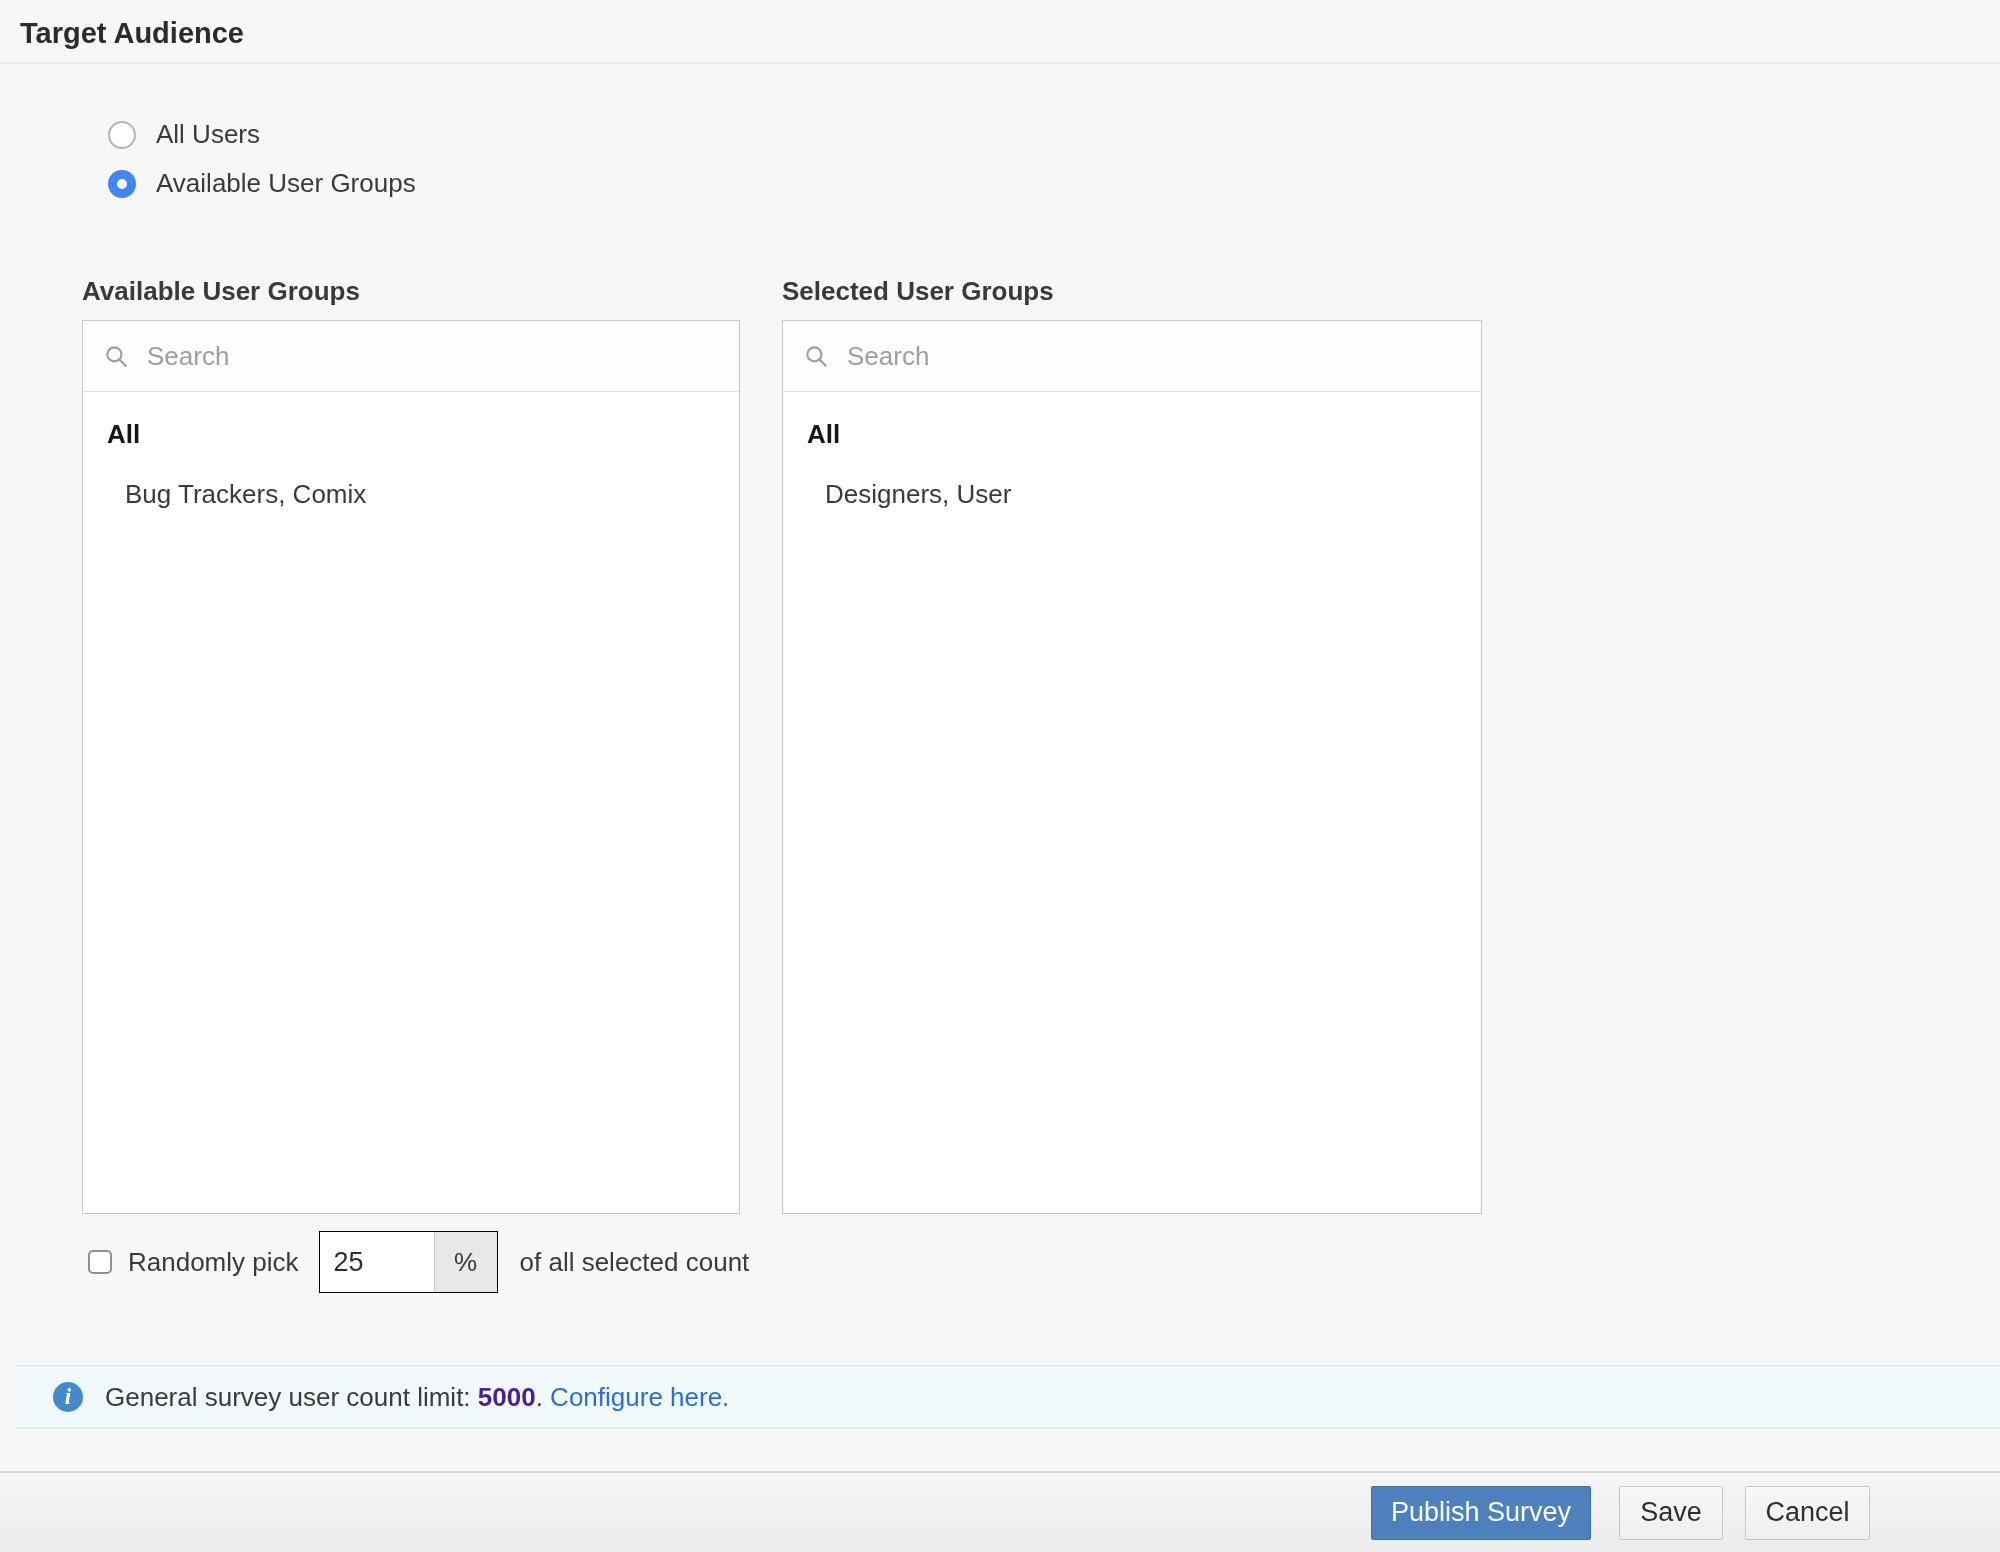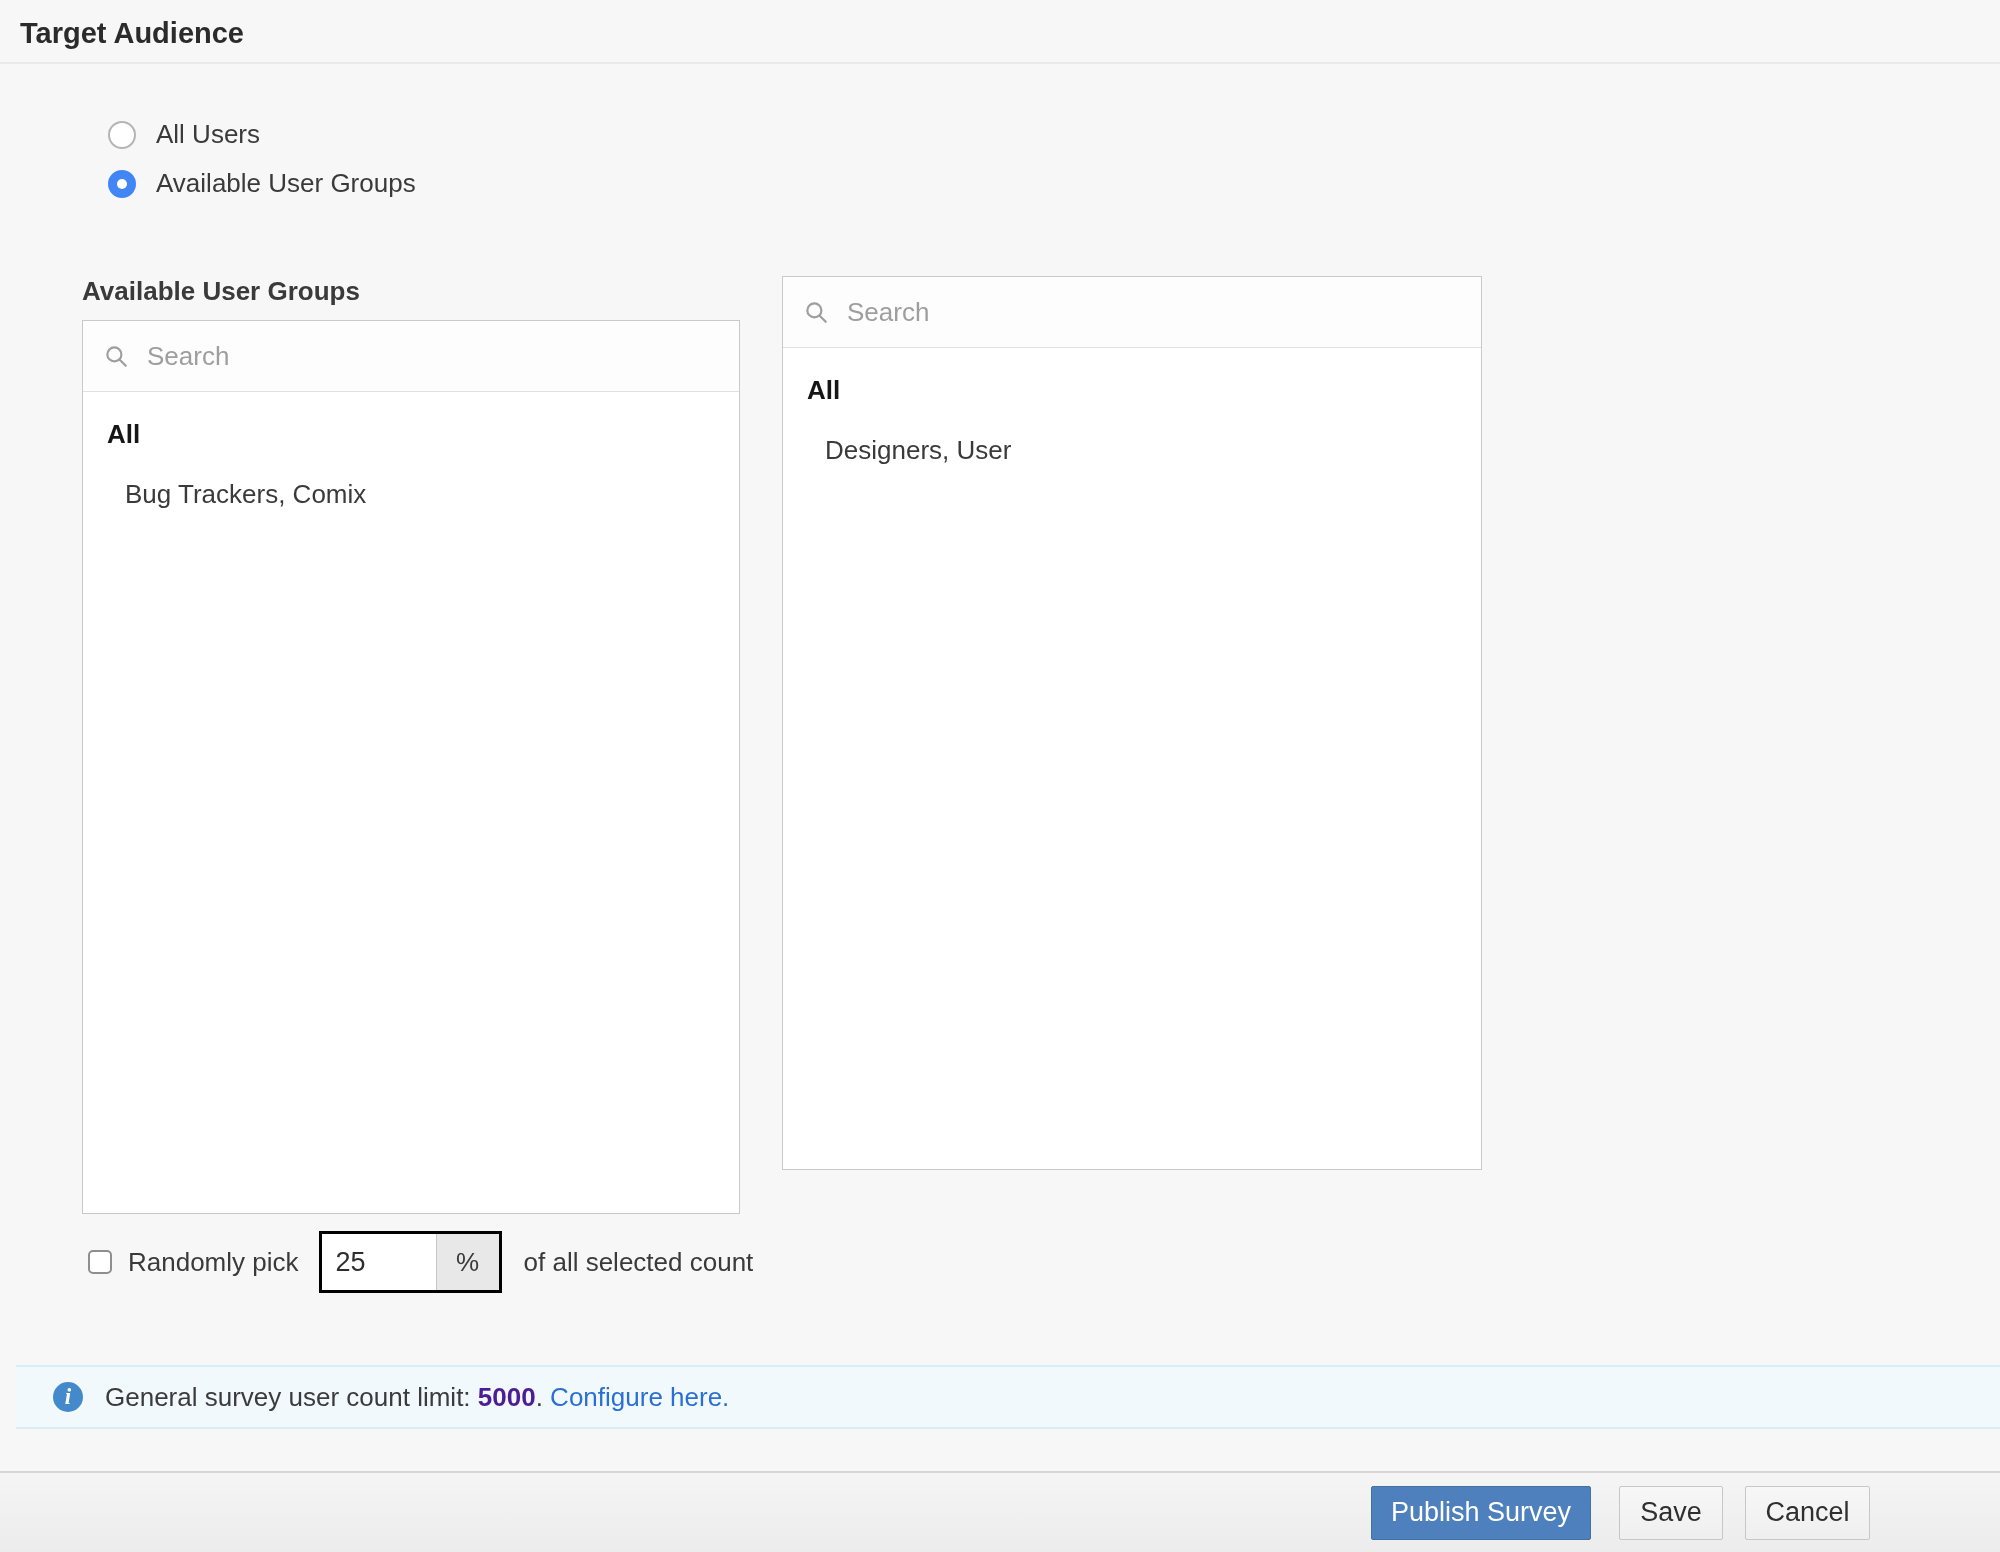--- a/index.html
+++ b/index.html
@@ -66,21 +66,21 @@
 
   
   .random-row { display: flex; align-items: center; margin: 17px 0 0 88px; height: 62px; }
   .checkbox {
     width: 24px; height: 24px; background: #ffffff;
     border: 2px solid #8f8f8f; border-radius: 5px; flex: 0 0 auto;
   }
   .checkbox-label { margin-left: 16px; font-size: 26px; color: #3a3a3a; }
   .pct-group {
     display: flex; margin-left: 20px; height: 62px;
-    border: 3px solid #000000; background: #ffffff;
+    border: 1px solid #000000; background: #ffffff;
   }
   .pct-input {
     width: 115px; border: none; outline: none; background: #ffffff;
     border-right: 1px solid #c6c6c6;
     font-family: "Liberation Sans", sans-serif; font-size: 27px; color: #2e2e2e;
     padding: 0 0 0 14px;
   }
   .pct-unit {
     width: 62px; background: #e8e8e8; display: flex;
     align-items: center; justify-content: center;
@@ -161,20 +161,21 @@
           <input class="search-input" type="text" placeholder="Search" style="">
         </div>
         <div class="list-body">
           <div class="group-header">All</div>
           <div class="list-item">Bug Trackers, Comix</div>
         </div>
       </div>
     </div>
 
     <div class="col-right">
+      <h2 class="col-header">Selected User Groups</h2>
       <div class="picker-box">
         <div class="search-row">
           <svg class="search-icon" viewBox="0 0 24 24" width="26" height="26">
             <circle cx="10.5" cy="10.5" r="6.5" fill="none" stroke="#9e9e9e" stroke-width="2"></circle>
             <line x1="15.4" y1="15.4" x2="21" y2="21" stroke="#9e9e9e" stroke-width="2" stroke-linecap="round"></line>
           </svg>
           <input class="search-input" type="text" placeholder="Search" style="">
         </div>
         <div class="list-body">
           <div class="group-header">All</div>

